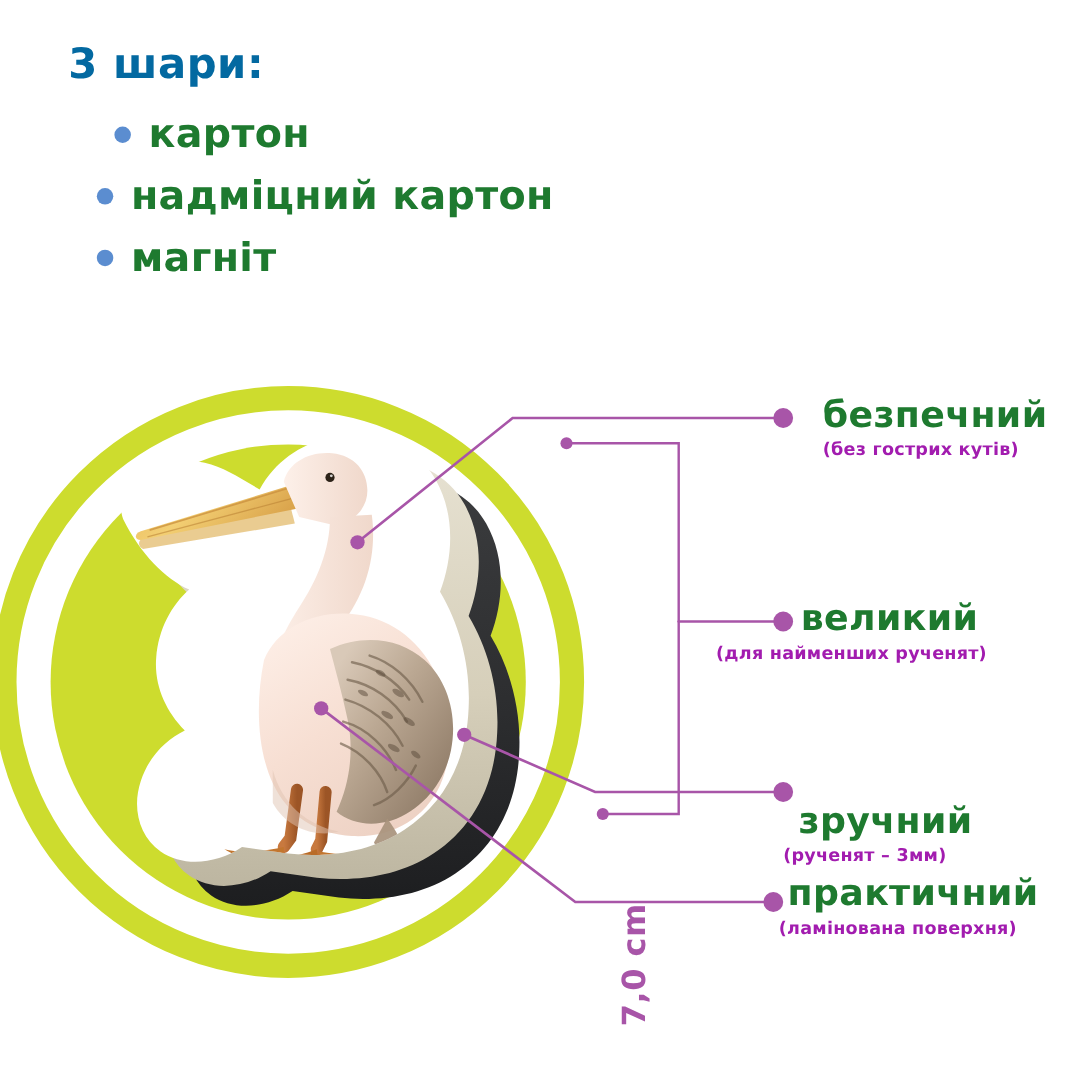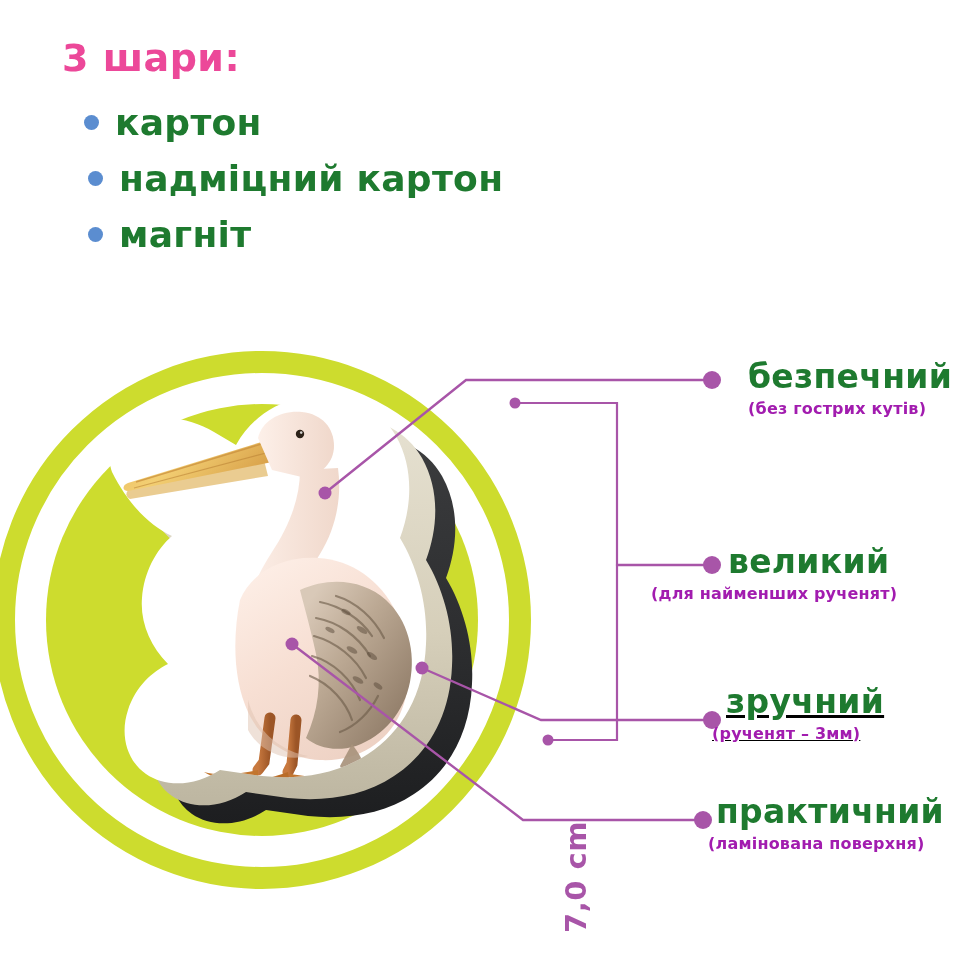--- a/index.html
+++ b/index.html
@@ -22,21 +22,21 @@
     left: 0;
     top: 0;
     width: 620px;
   }
   #spec-title {
     position: absolute;
     left: 62px;
     top: 36px;
     font-size: 38px;
     font-weight: 700;
-    color: #ec4899;
+    color: #0369a1;
     letter-spacing: 0.5px;
     white-space: nowrap;
   }
   .spec-item {
     position: absolute;
     display: flex;
     align-items: center;
     white-space: nowrap;
   }
   .spec-bullet {
@@ -46,21 +46,21 @@
     background: #5b8dd0;
     margin-right: 16px;
     flex: 0 0 auto;
   }
   .spec-label {
     font-size: 36px;
     font-weight: 700;
     color: #1e7a2f;
     letter-spacing: 0.3px;
   }
-  #spec-item-0 { left: 84px; top: 102px; text-align: center; }
+  #spec-item-0 { left: 104px; top: 102px; text-align: center; }
   #spec-item-1 { left: 88px; top: 158px; }
   #spec-item-2 { left: 88px; top: 214px; }
 
   
   #stage {
     position: absolute;
     left: 0;
     top: 300px;
     width: 970px;
     height: 670px;
@@ -86,21 +86,21 @@
   .callout-sub {
     font-size: 16px;
     font-weight: 700;
     color: #a21caf;
     letter-spacing: 0.2px;
     line-height: 1.05;
     margin-top: 7px;
   }
   #callout-0 { left: 748px; top: 360px; }
   #callout-1 { left: 726px; top: 545px; }
-  #callout-2 { left: 726px; top: 685px; text-decoration: underline; }
+  #callout-2 { left: 726px; top: 729px; }
   #callout-3 { left: 716px; top: 795px; }
 
   #callout-1 .callout-title { margin-left: 2px; }
   #callout-1 .callout-sub   { margin-left: -75px; }
   #callout-2 .callout-sub   { margin-left: -14px; }
   #callout-3 .callout-sub   { margin-left: -8px; }
 
   
   #dimension-label {
     position: absolute;

